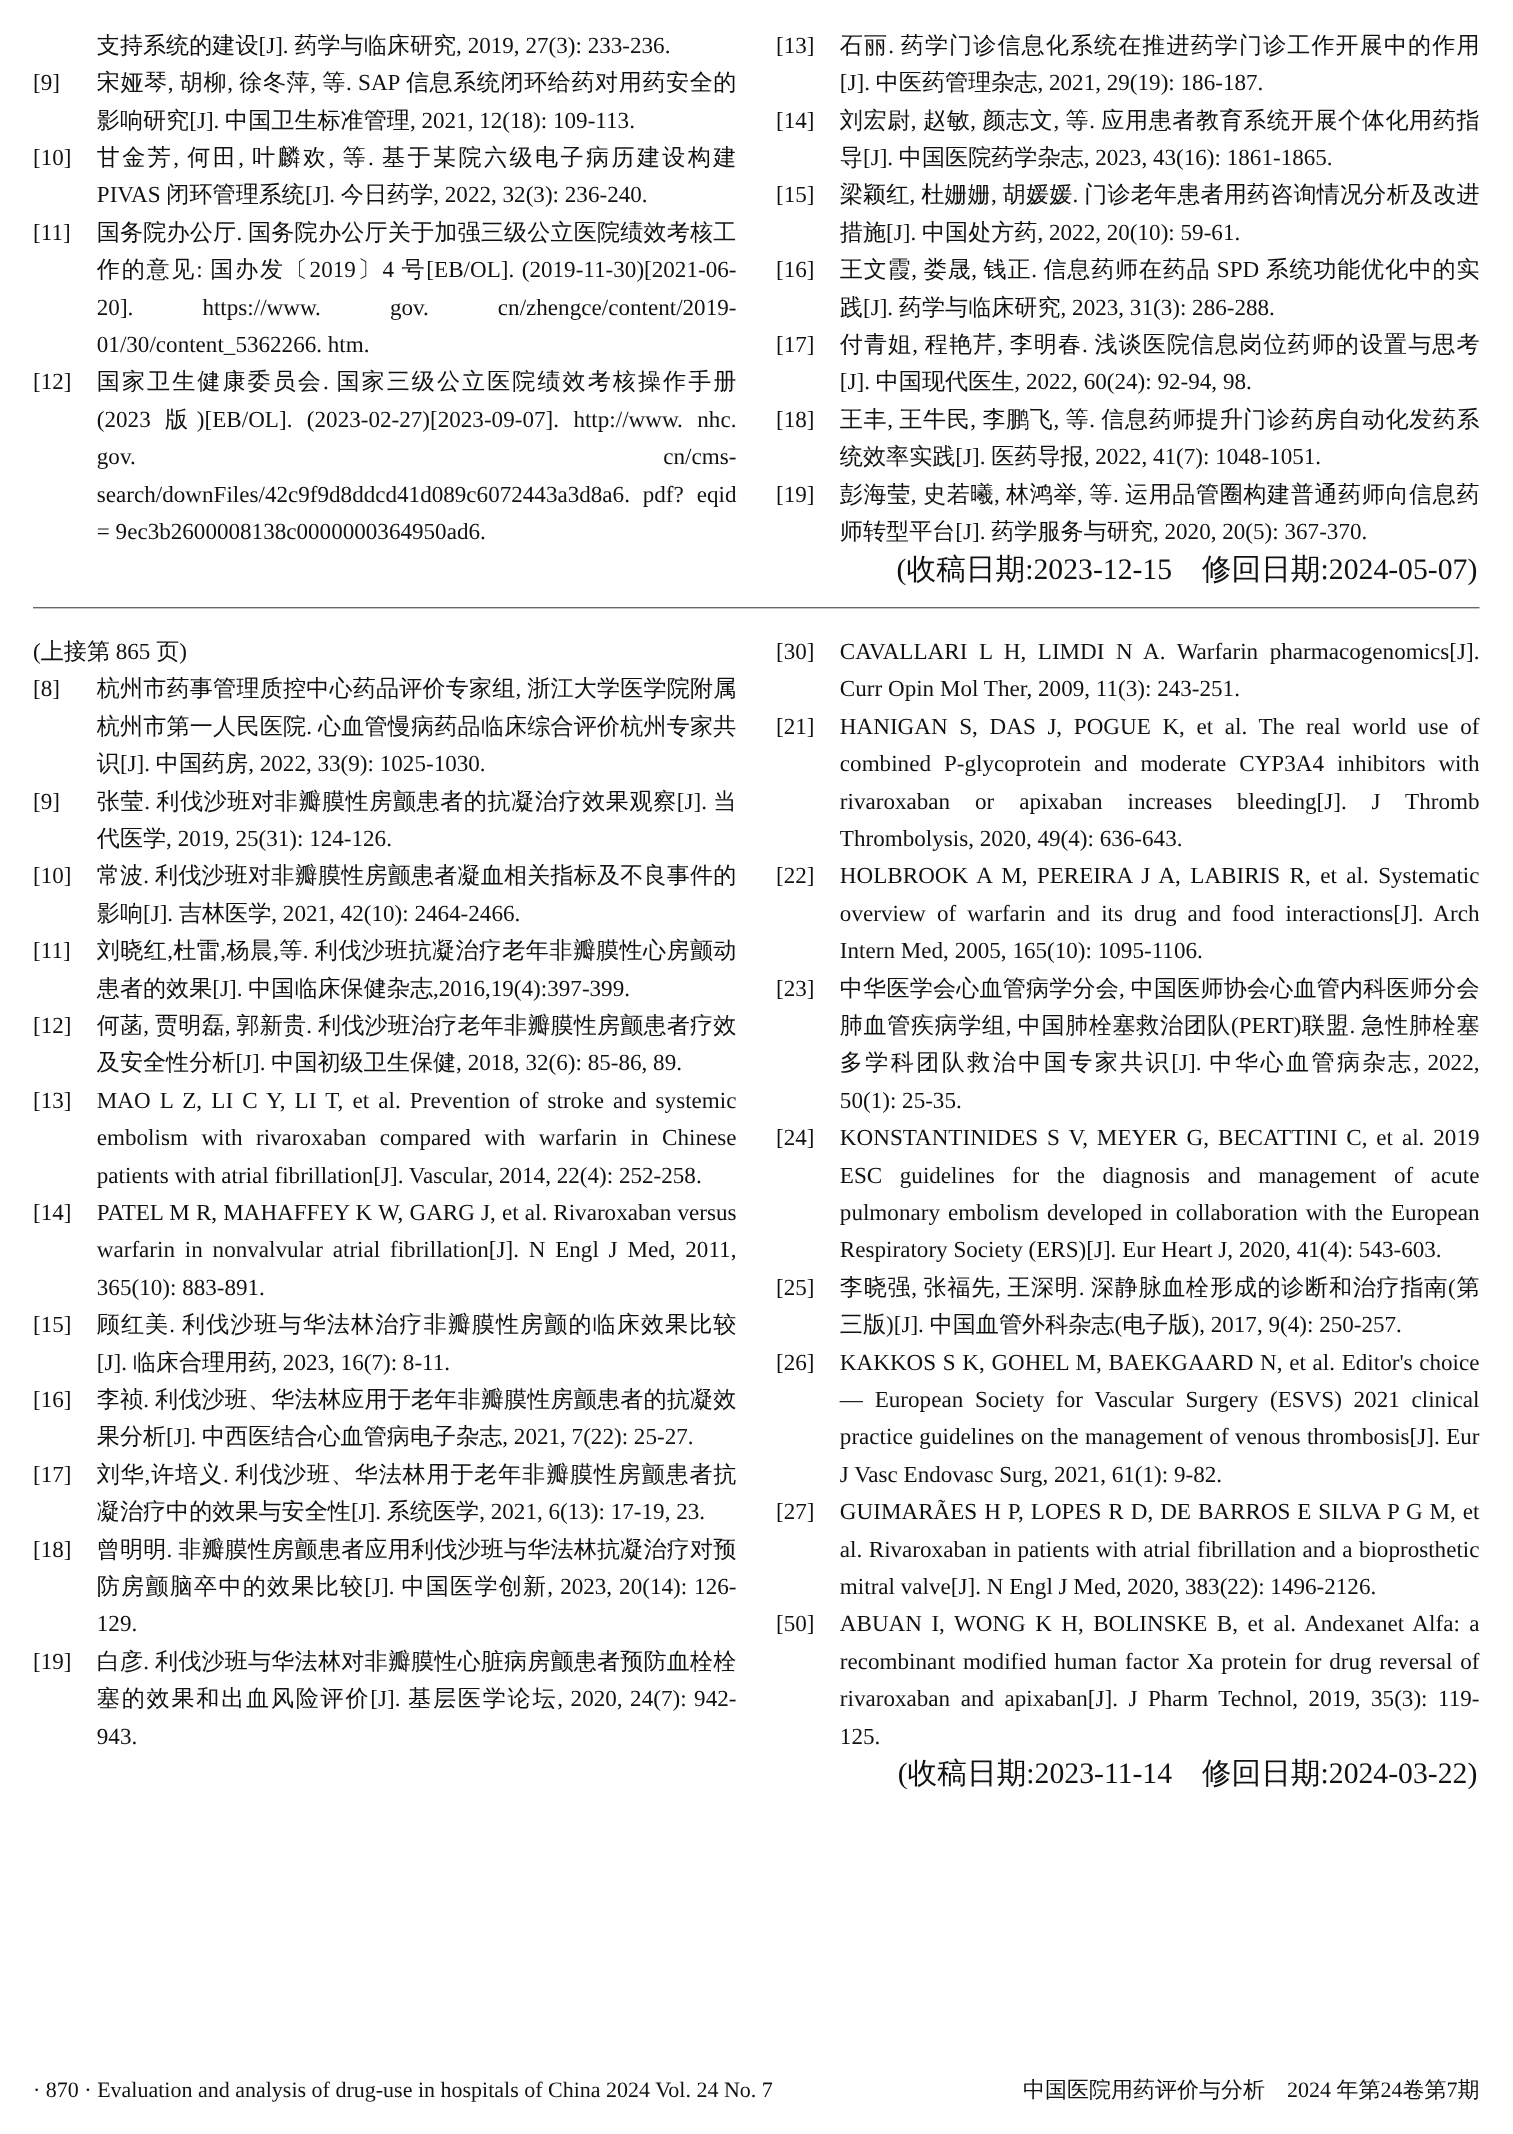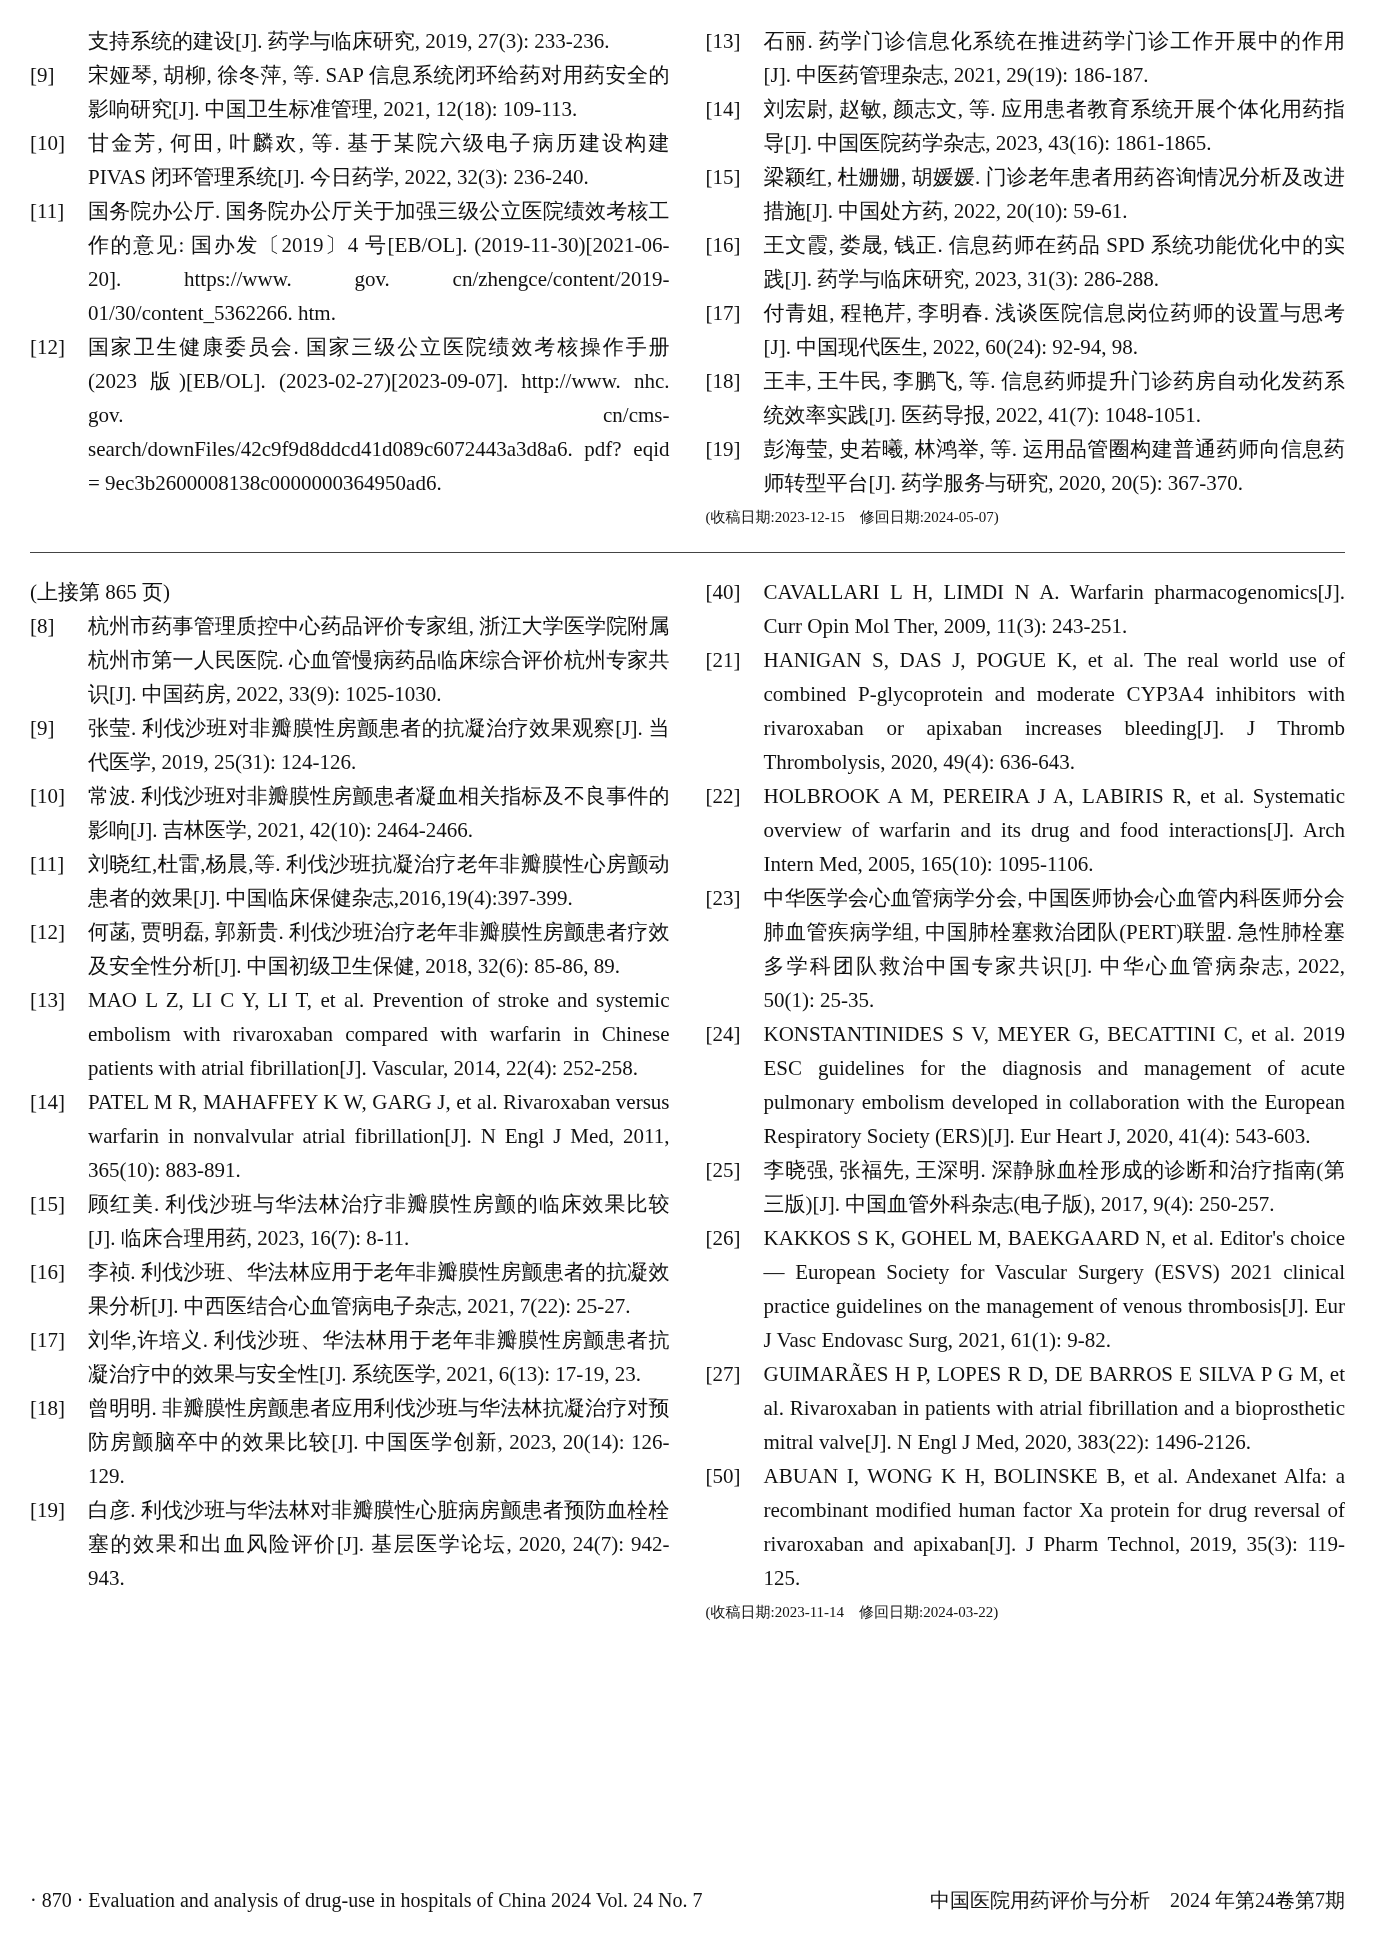--- a/index.html
+++ b/index.html
@@ -37,23 +37,23 @@
     flex: 1 1 auto;
     min-width: 0;
     text-align: justify;
     overflow-wrap: anywhere;
   }
   .cont-note {
     font-size: 21px;
     line-height: 34px;
   }
   .dates-line {
-    font-size: 15px;
+    font-size: 27px;
     line-height: 34px;
-    text-align: left;
+    text-align: right;
     padding-right: 2px;
   }
   .section-divider {
     border: none;
     border-top: 1px solid #444444;
     margin: 18px 0 22px 0;
   }
   .page-footer {
     position: absolute;
     left: 30px;
@@ -207,21 +207,21 @@
           <div class="ref-item">
             <span class="ref-num">[19]</span>
             <span class="ref-text">白彦. 利伐沙班与华法林对非瓣膜性心脏病房颤患者预防血栓栓塞的效果和出血风险评价[J]. 基层医学论坛, 2020, 24(7): 942-943.</span>
           </div>
         </div>
     </div>
     <div class="col">
       <div>
 
           <div class="ref-item">
-            <span class="ref-num">[40]</span>
+            <span class="ref-num">[30]</span>
             <span class="ref-text">CAVALLARI L H, LIMDI N A. Warfarin pharmacogenomics[J]. Curr Opin Mol Ther, 2009, 11(3): 243-251.</span>
           </div>
 
           <div class="ref-item">
             <span class="ref-num">[21]</span>
             <span class="ref-text">HANIGAN S, DAS J, POGUE K, et al. The real world use of combined P-glycoprotein and moderate CYP3A4 inhibitors with rivaroxaban or apixaban increases bleeding[J]. J Thromb Thrombolysis, 2020, 49(4): 636-643.</span>
           </div>
 
           <div class="ref-item">
             <span class="ref-num">[22]</span>

